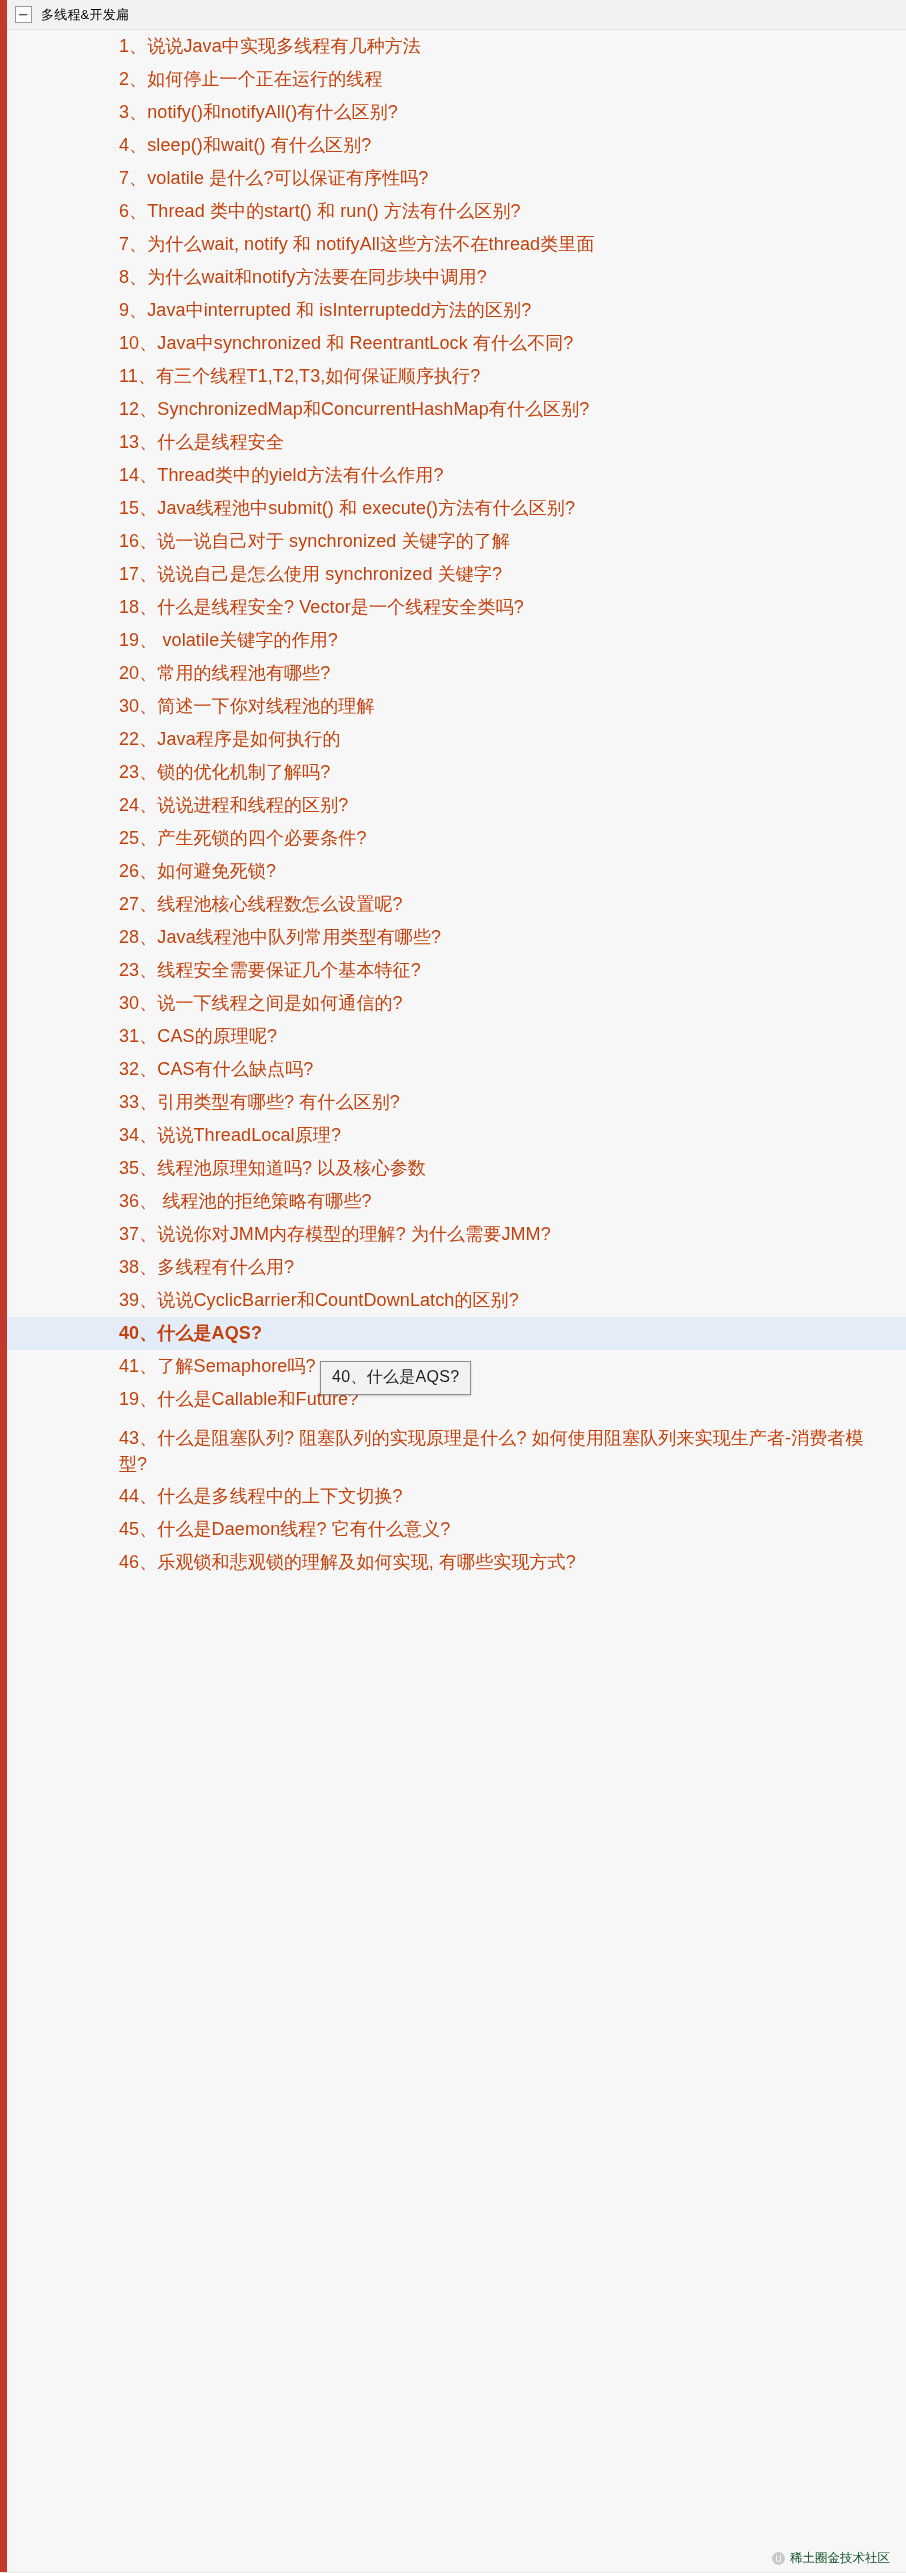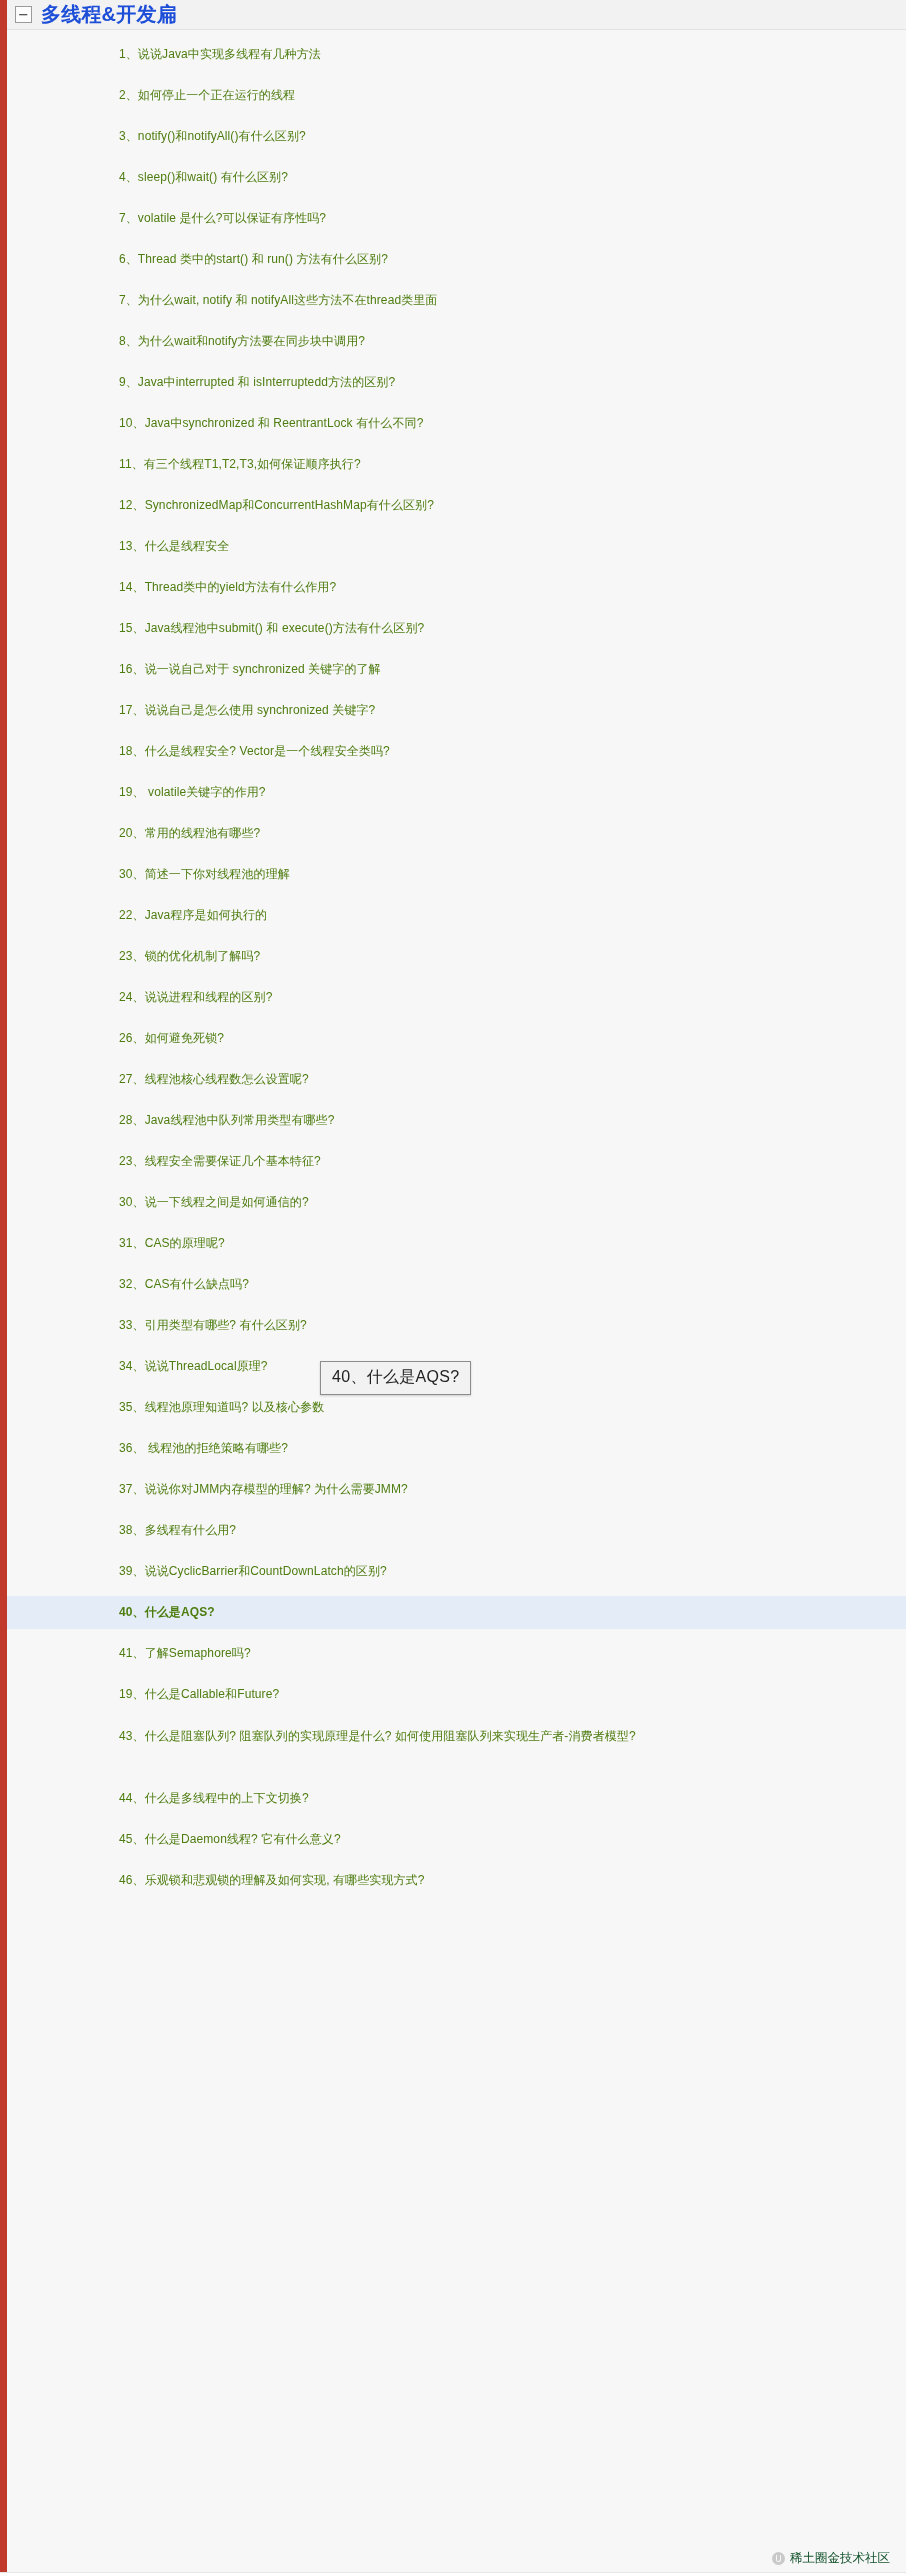--- a/index.html
+++ b/index.html
@@ -53,44 +53,43 @@
     align-items: center;
     justify-content: center;
     font-size: 13px;
     line-height: 1;
     color: #333;
     box-sizing: border-box;
     margin-right: 9px;
     font-family: "DejaVu Sans", sans-serif;
   }
   .header-title {
-    font-size: 20px;
-    color: #1d4ed8;
-    font-weight: bold;
+    font-size: 13px;
+    color: #000000;
+    font-weight: normal;
     letter-spacing: 0.2px;
   }
   
   .list {
     position: absolute;
     left: 7px;
     top: 30px;
     width: 899px;
   }
   .item {
     position: relative;
     padding: 0 16px 0 112px;
     min-height: 33px;
     display: flex;
     align-items: center;
     box-sizing: border-box;
-    font-size: 12px;
+    font-size: 18px;
     line-height: 1.45;
-    color: #4d7c0f;
+    color: #c2410c;
     letter-spacing: 0.1px;
-    margin-top: 8px;
   }
   .item .txt {
     display: block;
     padding-top: 2px;
     padding-bottom: 2px;
   }
   .item.highlight {
     background: #e4edf7;
     font-weight: bold;
   }
@@ -236,20 +235,23 @@
       <div class="item">
         <span class="txt">22、Java程序是如何执行的</span>
       </div>
       <div class="item">
         <span class="txt">23、锁的优化机制了解吗?</span>
       </div>
       <div class="item">
         <span class="txt">24、说说进程和线程的区别?</span>
       </div>
       <div class="item">
+        <span class="txt">25、产生死锁的四个必要条件?</span>
+      </div>
+      <div class="item">
         <span class="txt">26、如何避免死锁?</span>
       </div>
       <div class="item">
         <span class="txt">27、线程池核心线程数怎么设置呢?</span>
       </div>
       <div class="item">
         <span class="txt">28、Java线程池中队列常用类型有哪些?</span>
       </div>
       <div class="item">
         <span class="txt">23、线程安全需要保证几个基本特征?</span>

